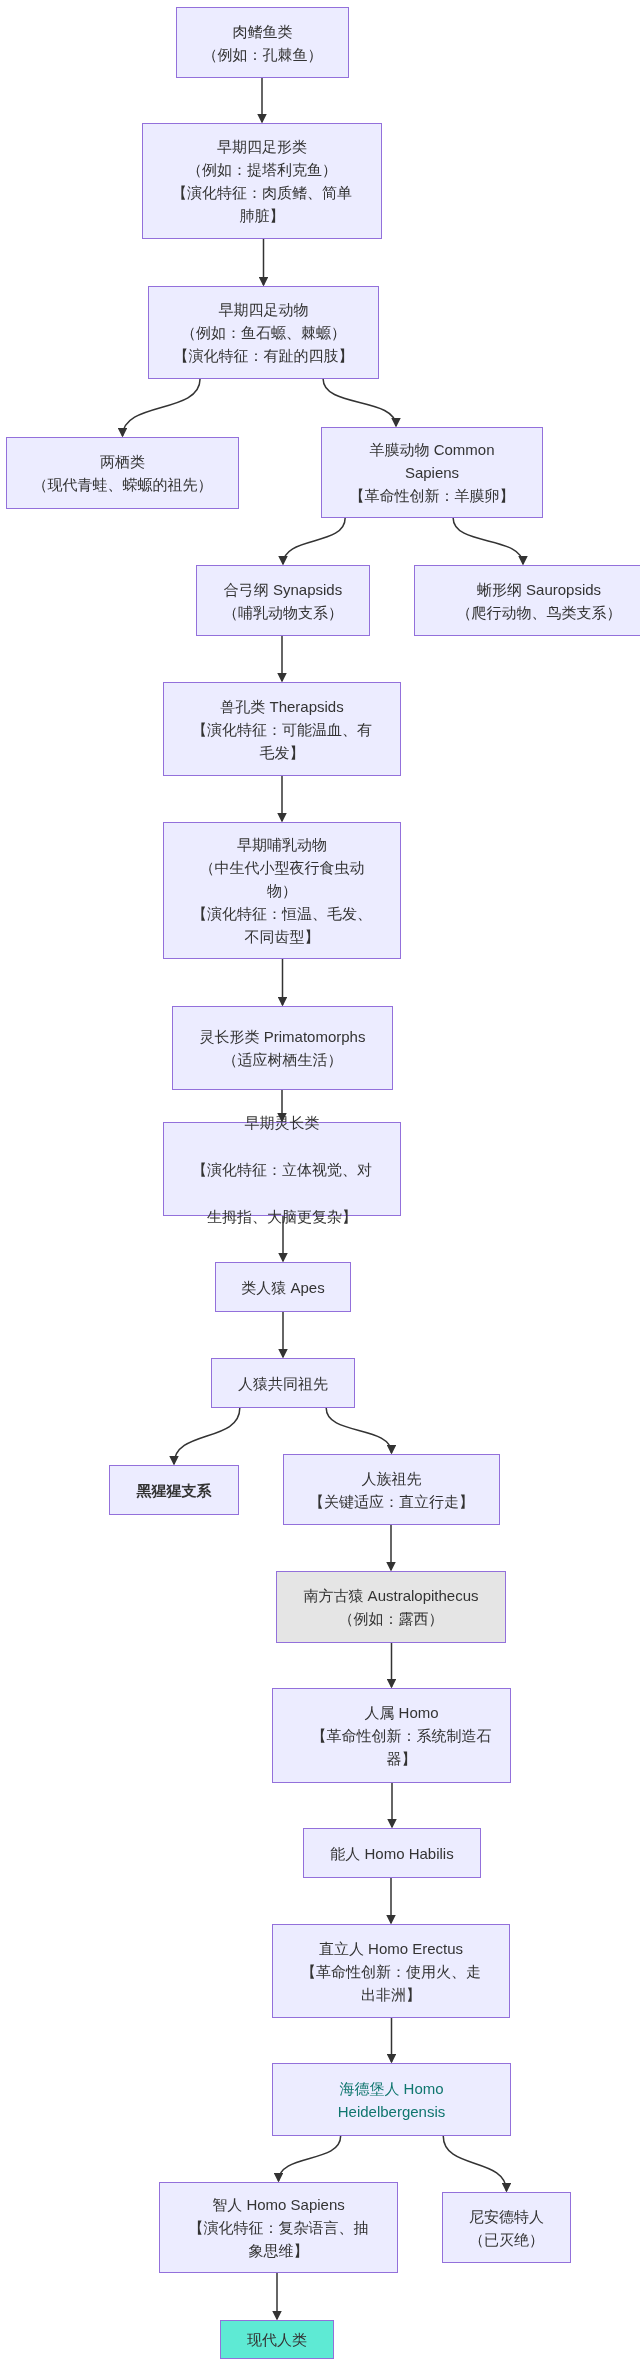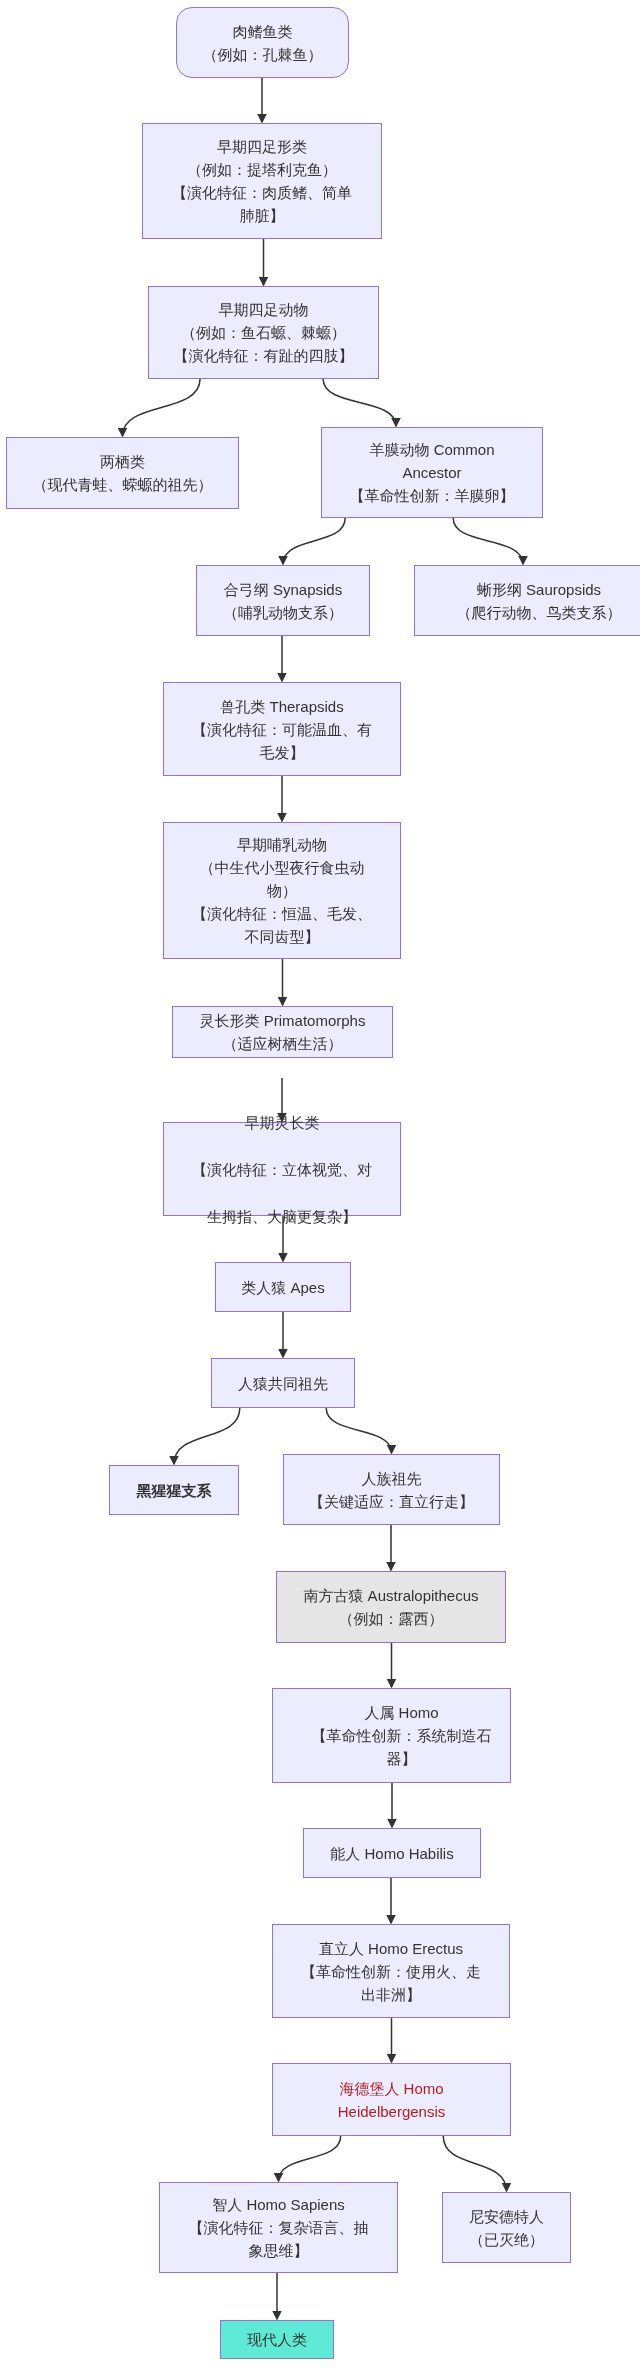--- a/index.html
+++ b/index.html
@@ -70,42 +70,42 @@
         <path d="M 391.5 1643 L 391.5 1687" fill="none" stroke="#333333" stroke-width="1.5" marker-end="url(#arrowhead)"></path>
         <path d="M 392 1783 L 392 1827" fill="none" stroke="#333333" stroke-width="1.5" marker-end="url(#arrowhead)"></path>
         <path d="M 391 1878 L 391 1923" fill="none" stroke="#333333" stroke-width="1.5" marker-end="url(#arrowhead)"></path>
         <path d="M 391.5 2018 L 391.5 2062" fill="none" stroke="#333333" stroke-width="1.5" marker-end="url(#arrowhead)"></path>
         <path d="M 340.65 2136 C 340.65 2163.9, 278.5 2153.1, 278.5 2181" fill="none" stroke="#333333" stroke-width="1.5" marker-end="url(#arrowhead)"></path>
         <path d="M 443.25 2136 C 443.25 2170.1, 506.5 2156.9, 506.5 2191" fill="none" stroke="#333333" stroke-width="1.5" marker-end="url(#arrowhead)"></path>
         <path d="M 277 2273 L 277 2319" fill="none" stroke="#333333" stroke-width="1.5" marker-end="url(#arrowhead)"></path>
       </g>
   </svg>
 
-<div class="node" style="left: 176px; top: 7px; width: 173px; height: 71px; background: rgb(236, 236, 255); border-color: rgb(147, 112, 219); color: rgb(51, 51, 51); border-radius: 16px;">
+<div class="node" style="left: 176px; top: 7px; width: 173px; height: 71px; background: rgb(236, 236, 255); border-color: rgb(147, 112, 219); color: rgb(51, 51, 51);">
       <div class="line">肉鳍鱼类</div>
       <div class="line">（例如：孔棘鱼）</div>
     </div>
     <div class="node" style="left: 142px; top: 123px; width: 240px; height: 116px; background: rgb(236, 236, 255); border-color: rgb(147, 112, 219); color: rgb(51, 51, 51);">
       <div class="line">早期四足形类</div>
       <div class="line">（例如：提塔利克鱼）</div>
       <div class="line">【演化特征：肉质鳍、简单</div>
       <div class="line">肺脏】</div>
     </div>
     <div class="node" style="left: 6px; top: 437px; width: 233px; height: 72px; background: rgb(236, 236, 255); border-color: rgb(147, 112, 219); color: rgb(51, 51, 51);">
       <div class="line">两栖类</div>
       <div class="line">（现代青蛙、蝾螈的祖先）</div>
     </div>
     <div class="node" style="left: 148px; top: 286px; width: 231px; height: 93px; background: rgb(236, 236, 255); border-color: rgb(147, 112, 219); color: rgb(51, 51, 51);">
       <div class="line">早期四足动物</div>
       <div class="line">（例如：鱼石螈、棘螈）</div>
       <div class="line">【演化特征：有趾的四肢】</div>
     </div>
     <div class="node" style="left: 285px; top: 427px; width: 222px; height: 91px; background: rgb(236, 236, 255); border-color: rgb(147, 112, 219); color: rgb(51, 51, 51); margin-left: 36px;">
       <div class="line">羊膜动物 Common</div>
-      <div class="line">Ancestor</div>
+      <div class="line">Sapiens</div>
       <div class="line">【革命性创新：羊膜卵】</div>
     </div>
     <div class="node" style="left: 196px; top: 565px; width: 174px; height: 71px; background: rgb(236, 236, 255); border-color: rgb(147, 112, 219); color: rgb(51, 51, 51);">
       <div class="line">合弓纲 Synapsids</div>
       <div class="line">（哺乳动物支系）</div>
     </div>
     <div class="node" style="left: 414px; top: 565px; width: 250px; height: 71px; background: rgb(236, 236, 255); border-color: rgb(147, 112, 219); color: rgb(51, 51, 51);">
       <div class="line">蜥形纲 Sauropsids</div>
       <div class="line">（爬行动物、鸟类支系）</div>
     </div>
@@ -114,21 +114,21 @@
       <div class="line">【演化特征：可能温血、有</div>
       <div class="line">毛发】</div>
     </div>
     <div class="node" style="left: 163px; top: 822px; width: 238px; height: 137px; background: rgb(236, 236, 255); border-color: rgb(147, 112, 219); color: rgb(51, 51, 51);">
       <div class="line">早期哺乳动物</div>
       <div class="line">（中生代小型夜行食虫动</div>
       <div class="line">物）</div>
       <div class="line">【演化特征：恒温、毛发、</div>
       <div class="line">不同齿型】</div>
     </div>
-    <div class="node" style="left: 172px; top: 1006px; width: 221px; height: 52px; background: rgb(236, 236, 255); border-color: rgb(147, 112, 219); color: rgb(51, 51, 51);">
+    <div class="node" style="left: 172px; top: 1006px; width: 221px; height: 84px; background: rgb(236, 236, 255); border-color: rgb(147, 112, 219); color: rgb(51, 51, 51);">
       <div class="line">灵长形类 Primatomorphs</div>
       <div class="line">（适应树栖生活）</div>
     </div>
     <div class="node" style="left: 163px; top: 1122px; width: 238px; height: 94px; background: rgb(236, 236, 255); border-color: rgb(147, 112, 219); color: rgb(51, 51, 51); gap: 24px;">
       <div class="line">早期灵长类</div>
       <div class="line">【演化特征：立体视觉、对</div>
       <div class="line">生拇指、大脑更复杂】</div>
     </div>
     <div class="node" style="left: 215px; top: 1262px; width: 136px; height: 50px; background: rgb(236, 236, 255); border-color: rgb(147, 112, 219); color: rgb(51, 51, 51);">
       <div class="line">类人猿 Apes</div>
@@ -153,21 +153,21 @@
       <div class="line">器】</div>
     </div>
     <div class="node" style="left: 303px; top: 1828px; width: 178px; height: 50px; background: rgb(236, 236, 255); border-color: rgb(147, 112, 219); color: rgb(51, 51, 51);">
       <div class="line">能人 Homo Habilis</div>
     </div>
     <div class="node" style="left: 272px; top: 1924px; width: 238px; height: 94px; background: rgb(236, 236, 255); border-color: rgb(147, 112, 219); color: rgb(51, 51, 51);">
       <div class="line">直立人 Homo Erectus</div>
       <div class="line">【革命性创新：使用火、走</div>
       <div class="line">出非洲】</div>
     </div>
-    <div class="node" style="left: 272px; top: 2063px; width: 239px; height: 73px; background: rgb(236, 236, 255); border-color: rgb(147, 112, 219); color: #b91c1c;">
+    <div class="node" style="left: 272px; top: 2063px; width: 239px; height: 73px; background: rgb(236, 236, 255); border-color: rgb(147, 112, 219); color: #0f766e;">
       <div class="line">海德堡人 Homo</div>
       <div class="line">Heidelbergensis</div>
     </div>
     <div class="node" style="left: 159px; top: 2182px; width: 239px; height: 91px; background: rgb(236, 236, 255); border-color: rgb(147, 112, 219); color: rgb(51, 51, 51);">
       <div class="line">智人 Homo Sapiens</div>
       <div class="line">【演化特征：复杂语言、抽</div>
       <div class="line">象思维】</div>
     </div>
     <div class="node" style="left: 442px; top: 2192px; width: 129px; height: 71px; background: rgb(236, 236, 255); border-color: rgb(147, 112, 219); color: rgb(51, 51, 51);">
       <div class="line">尼安德特人</div>

